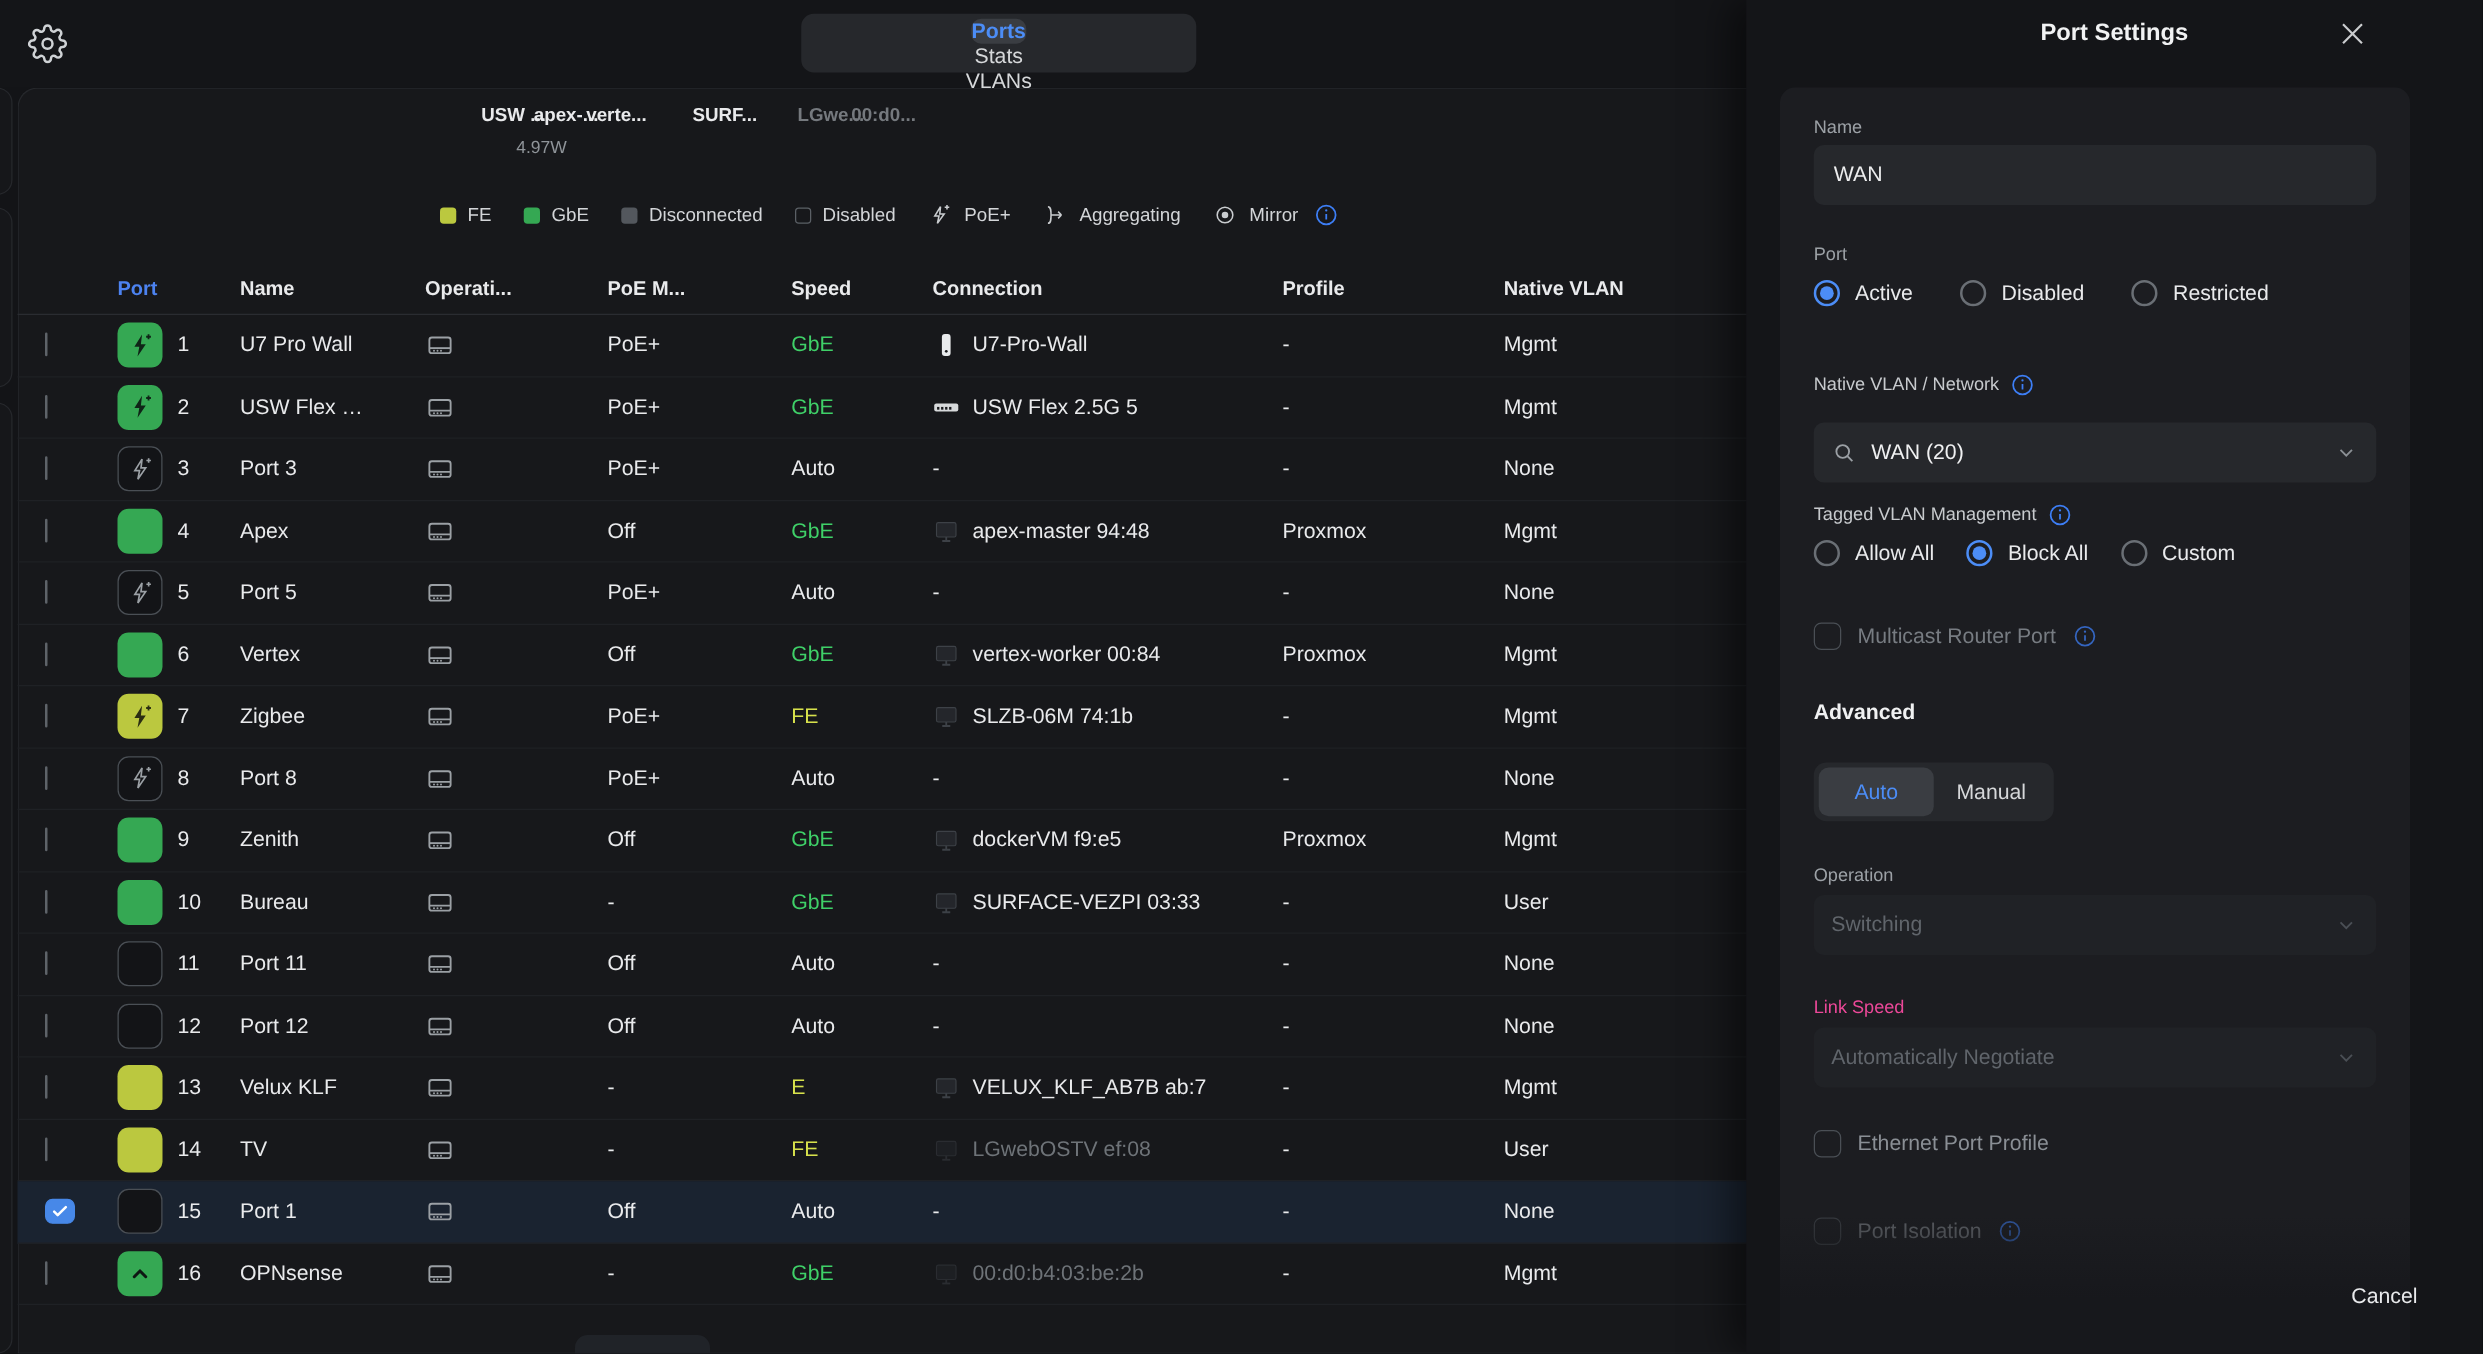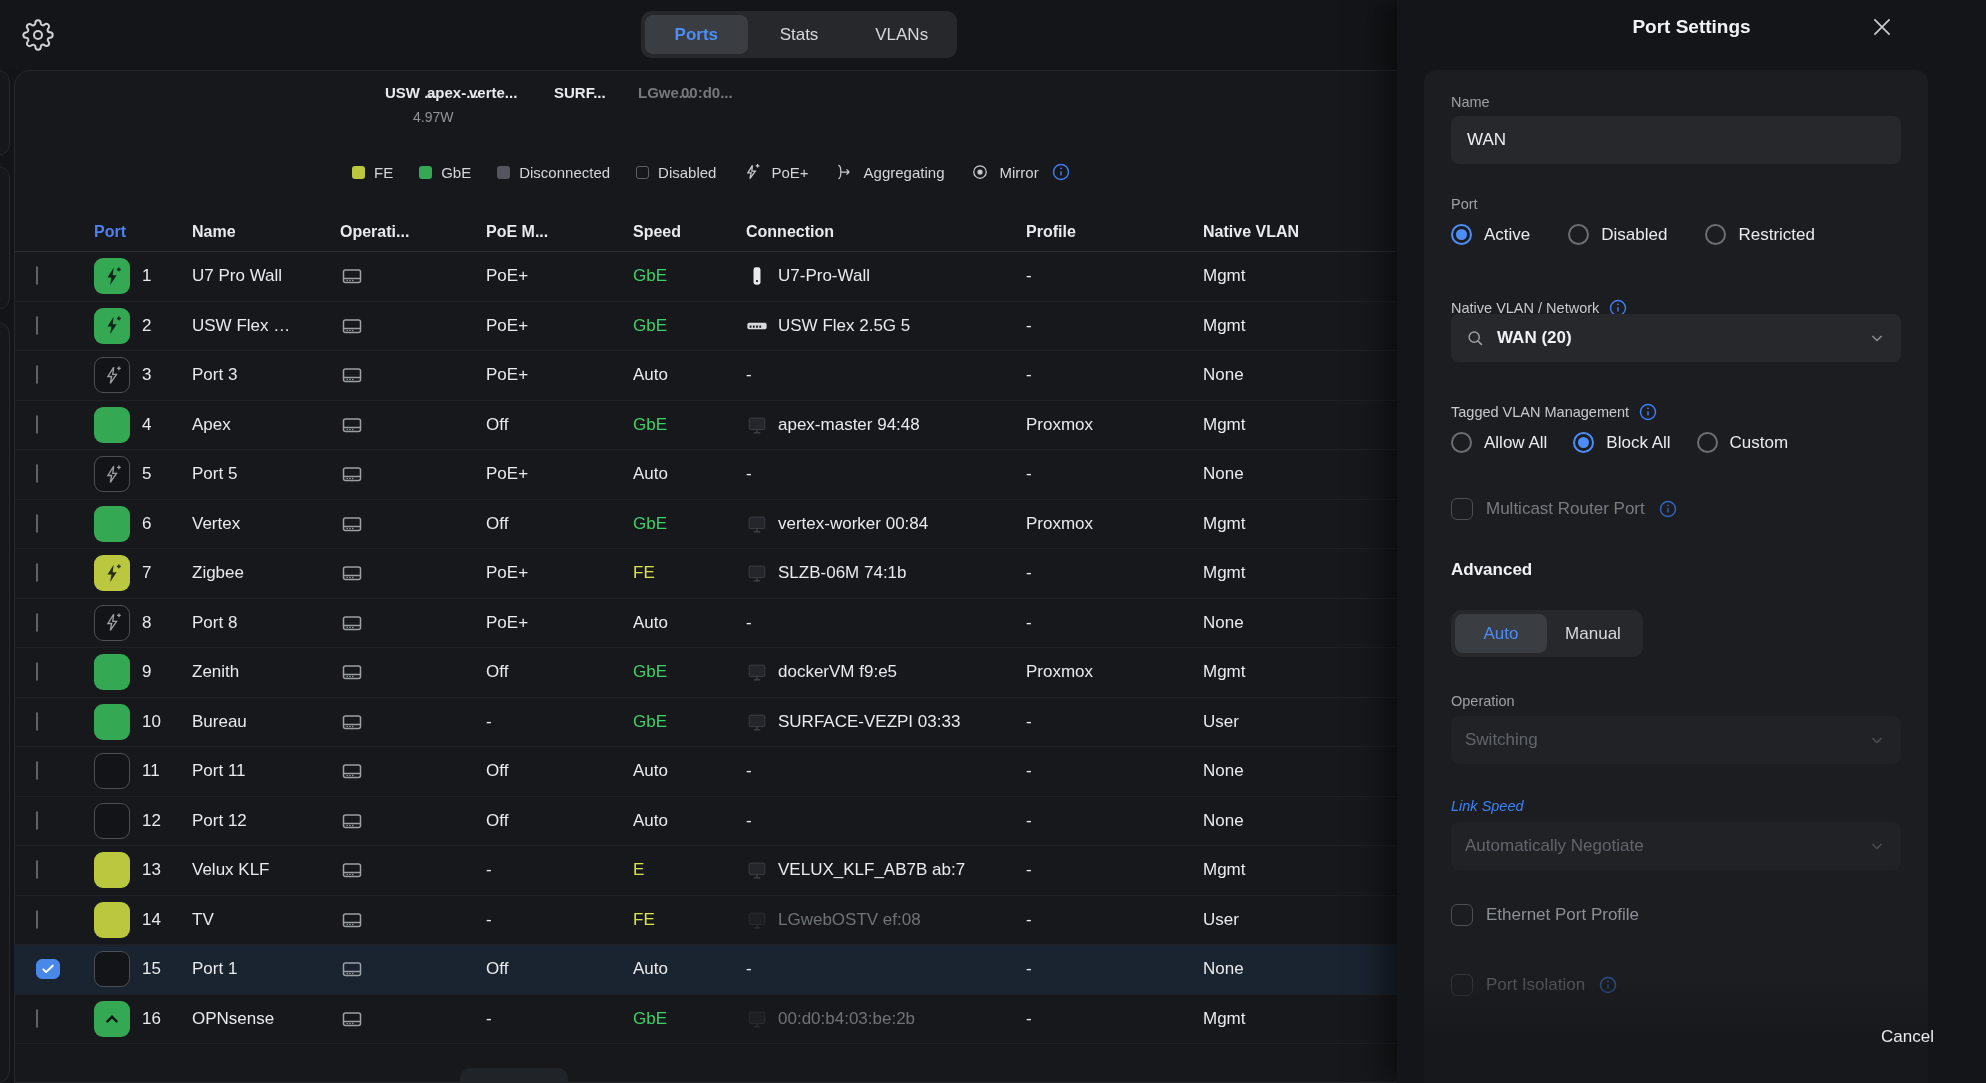--- a/index.html
+++ b/index.html
@@ -2,21 +2,21 @@
 <html><head>
 <meta charset="utf-8">
 <style>
   * { margin:0; padding:0; box-sizing:border-box; }
   body { background:#0d0e10; font-family:"Liberation Sans", sans-serif; }
   .page { position:relative; width:1986px; height:1083px; background:#131417; overflow:hidden; }
 
   
   .topbar { position:absolute; top:0; left:0; width:100%; height:70px; background:#141518; }
   .gear { position:absolute; left:22px; top:19px; width:32px; height:32px; color:#cfd2d5; cursor:pointer; }
-  .tabs { position:absolute; left:641px; top:11px; width:316px; height:47px; background:#26282c; border-radius:10px; display:flex; align-items:center; padding:4px; }
+  .tabs { position:absolute; left:641px; top:11px; width:316px; height:47px; background:#26282c; border-radius:10px; display:flex; align-items:center; padding:4px;flex-direction:column; }
   .tab { flex:1; height:39px; display:flex; align-items:center; justify-content:center; font-size:17px; color:#d6d8da; border-radius:8px; cursor:pointer; }
   .tab.active { background:#3a3d42; color:#4c8df6; font-weight:bold; }
 
   
   .ghost { position:absolute; left:-22px; width:32px; background:#16171a; border:1px solid #26282c; border-radius:12px; }
 
   
   .main-card { position:absolute; left:14px; top:70px; width:1972px; height:1013px; background:#17181b; border:1px solid #26282c; border-right:none; border-radius:16px 0 0 0; }
 
   .dev-label { position:absolute; top:84px; font-size:15px; font-weight:bold; color:#e9eaec; white-space:nowrap; }
@@ -60,21 +60,21 @@
   .cicon { width:22px; height:22px; flex:0 0 auto; display:flex; }
   .dimtext { color:#6e7378 !important; }
   .pag-stub { position:absolute; left:460px; top:1068px; width:108px; height:15px; background:#202328; border-radius:10px 10px 0 0; cursor:pointer; }
 
   
   .panel { position:absolute; left:1397px; top:0; width:589px; height:1083px; background:#141518; box-shadow:-12px 0 30px rgba(0,0,0,.5); z-index:5; }
   .panel-title { position:absolute; top:16px; left:0; width:100%; text-align:center; font-size:19px; font-weight:bold; color:#f1f2f3; }
   .close-x { position:absolute; left:472px; top:14px; width:26px; height:26px; color:#c9cbcd; cursor:pointer; }
   .panel-card { position:absolute; left:27px; top:70px; width:504px; height:1013px; background:#1c1d21; border-radius:12px 12px 0 0; }
   .f-label { position:absolute; left:27px; font-size:14.5px; color:#9ca1a6; }
-  .f-label.dimmer { color:#3b82f6;font-style:italic; }
+  .f-label.dimmer { color:#ec4899; }
   .f-label-row { position:absolute; left:27px; display:flex; align-items:center; gap:9px; font-size:14.5px; color:#c7cacd; }
   .t-input { position:absolute; left:27px; width:450px; height:48px; background:#26282c; border-radius:8px; display:flex; align-items:center; padding:0 16px; font-size:17px; color:#edeeef; }
   .t-select { position:absolute; left:27px; width:450px; height:48px; background:#26282c; border-radius:8px; display:flex; align-items:center; padding:0 14px; gap:11px; font-size:17px; color:#f0f1f2; cursor:pointer; }
   .t-select .chev { margin-left:auto; width:20px; height:20px; color:#8a8f94; }
   .t-select.disabled { background:#202226; color:#60656b; cursor:default; }
   .t-select.disabled .chev { color:#4a4f55; }
   .radio-row { position:absolute; left:27px; display:flex; align-items:center; gap:30px; }
   .radio { display:flex; align-items:center; gap:12px; font-size:17px; color:#e9eaec; cursor:pointer; }
   .rdot { width:21px; height:21px; border-radius:50%; border:2px solid #6a6f75; flex:0 0 auto; }
   .radio.checked .rdot { border-color:#4c8df6; display:flex; align-items:center; justify-content:center; }
@@ -683,21 +683,21 @@
       </div>
 
       <div class="f-label-row" style="top:228px;">
         <span>Native VLAN / Network</span>
         <span class="info-ic"><svg viewBox="0 0 24 24" fill="none" stroke="currentColor" stroke-width="1.7">
               <circle cx="12" cy="12" r="9"></circle>
               <path d="M12 11v5.2"></path>
               <circle cx="12" cy="7.6" r="1.1" fill="currentColor" stroke="none"></circle>
             </svg></span>
       </div>
-      <div class="t-select" style="top:244px; font-weight:bold;">
+      <div class="t-select" style="top:268px; font-weight:normal;">
         <span class="leg-ic" style="color:#9ba0a5; width:21px; height:21px;"><svg viewBox="0 0 24 24" fill="none" stroke="currentColor" stroke-width="1.7">
               <circle cx="10.5" cy="10.5" r="5.8"></circle>
               <path d="M15 15l4.3 4.3"></path>
             </svg></span>
         <span>WAN (20)</span>
         <span class="chev"><svg viewBox="0 0 24 24" fill="none" stroke="currentColor" stroke-width="1.8">
               <path d="M6.5 9.5 12 15l5.5-5.5"></path>
             </svg></span>
       </div>
 

